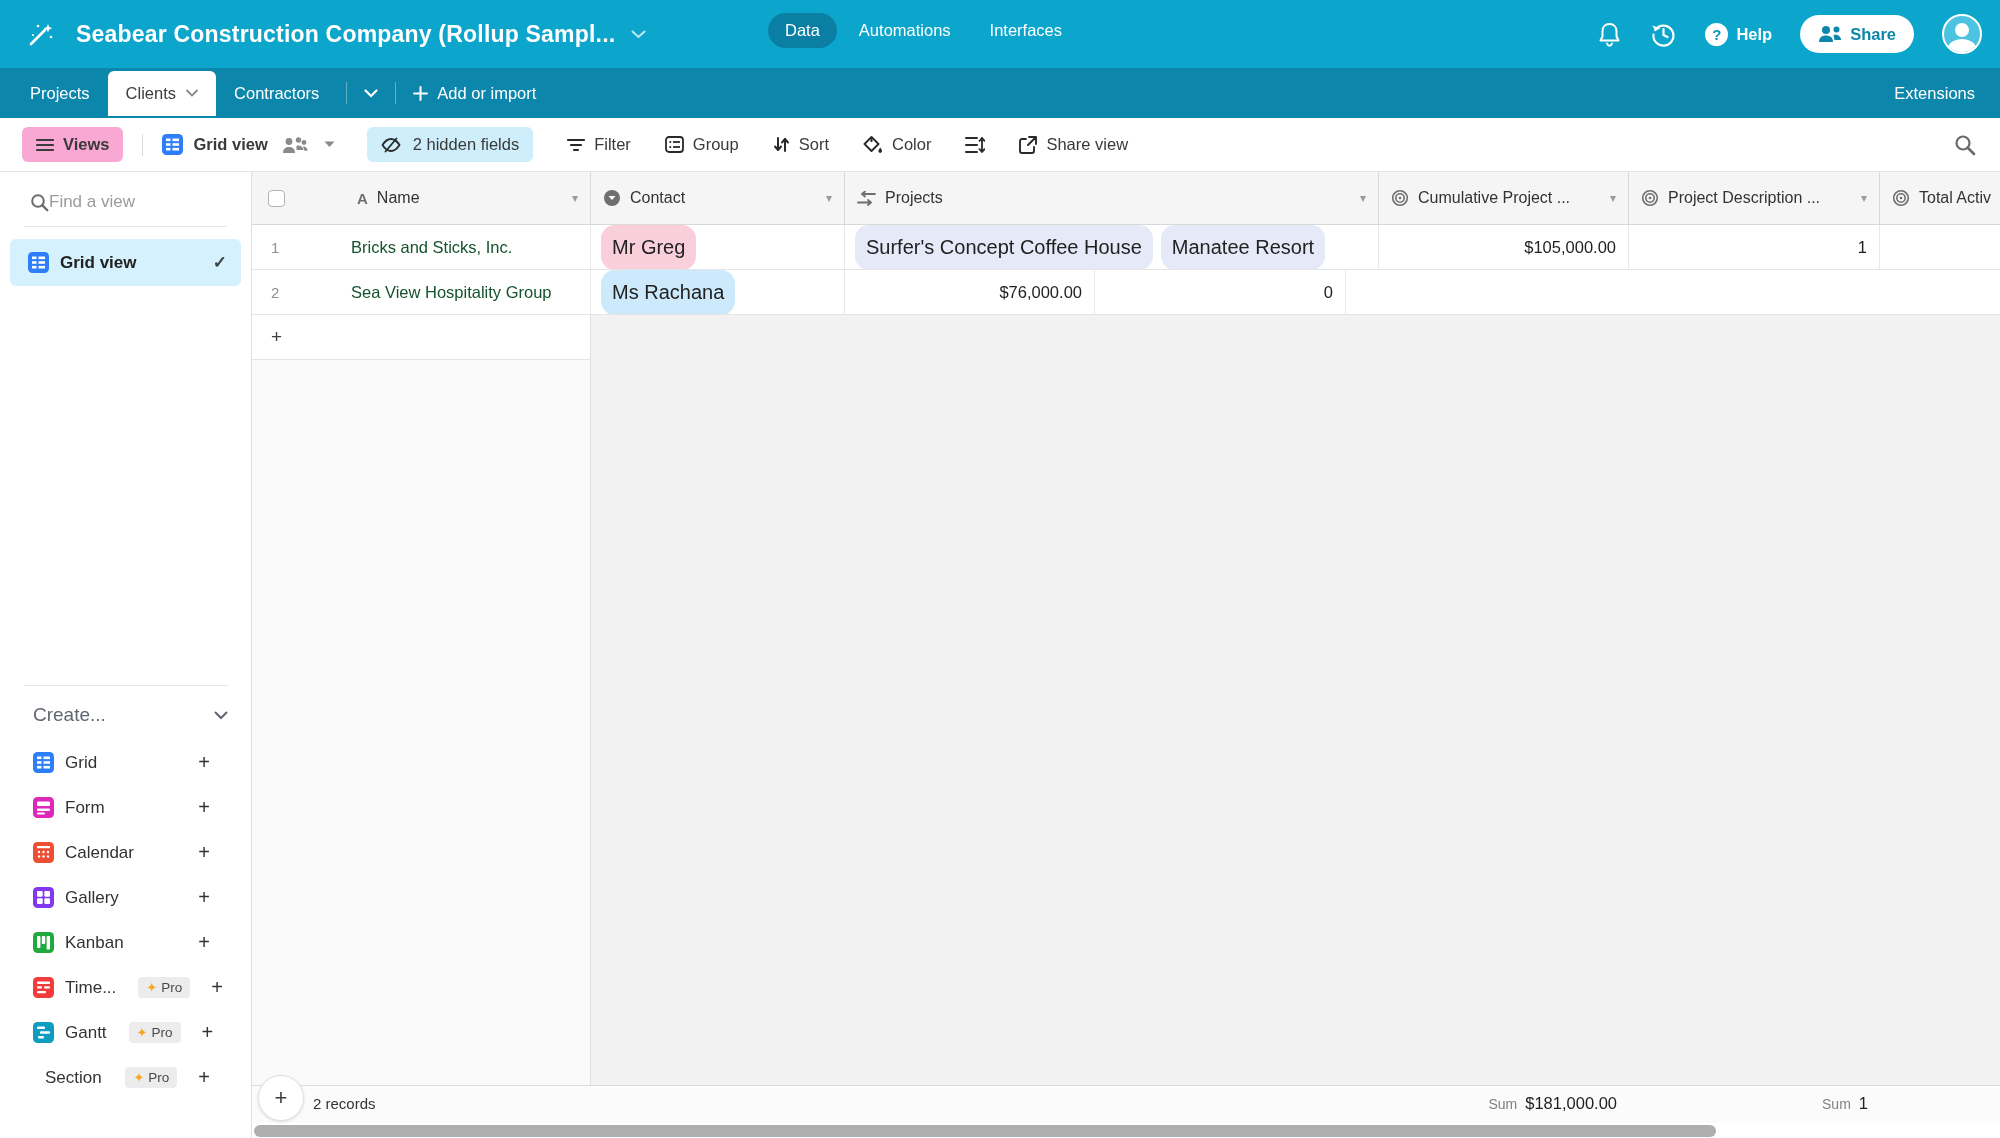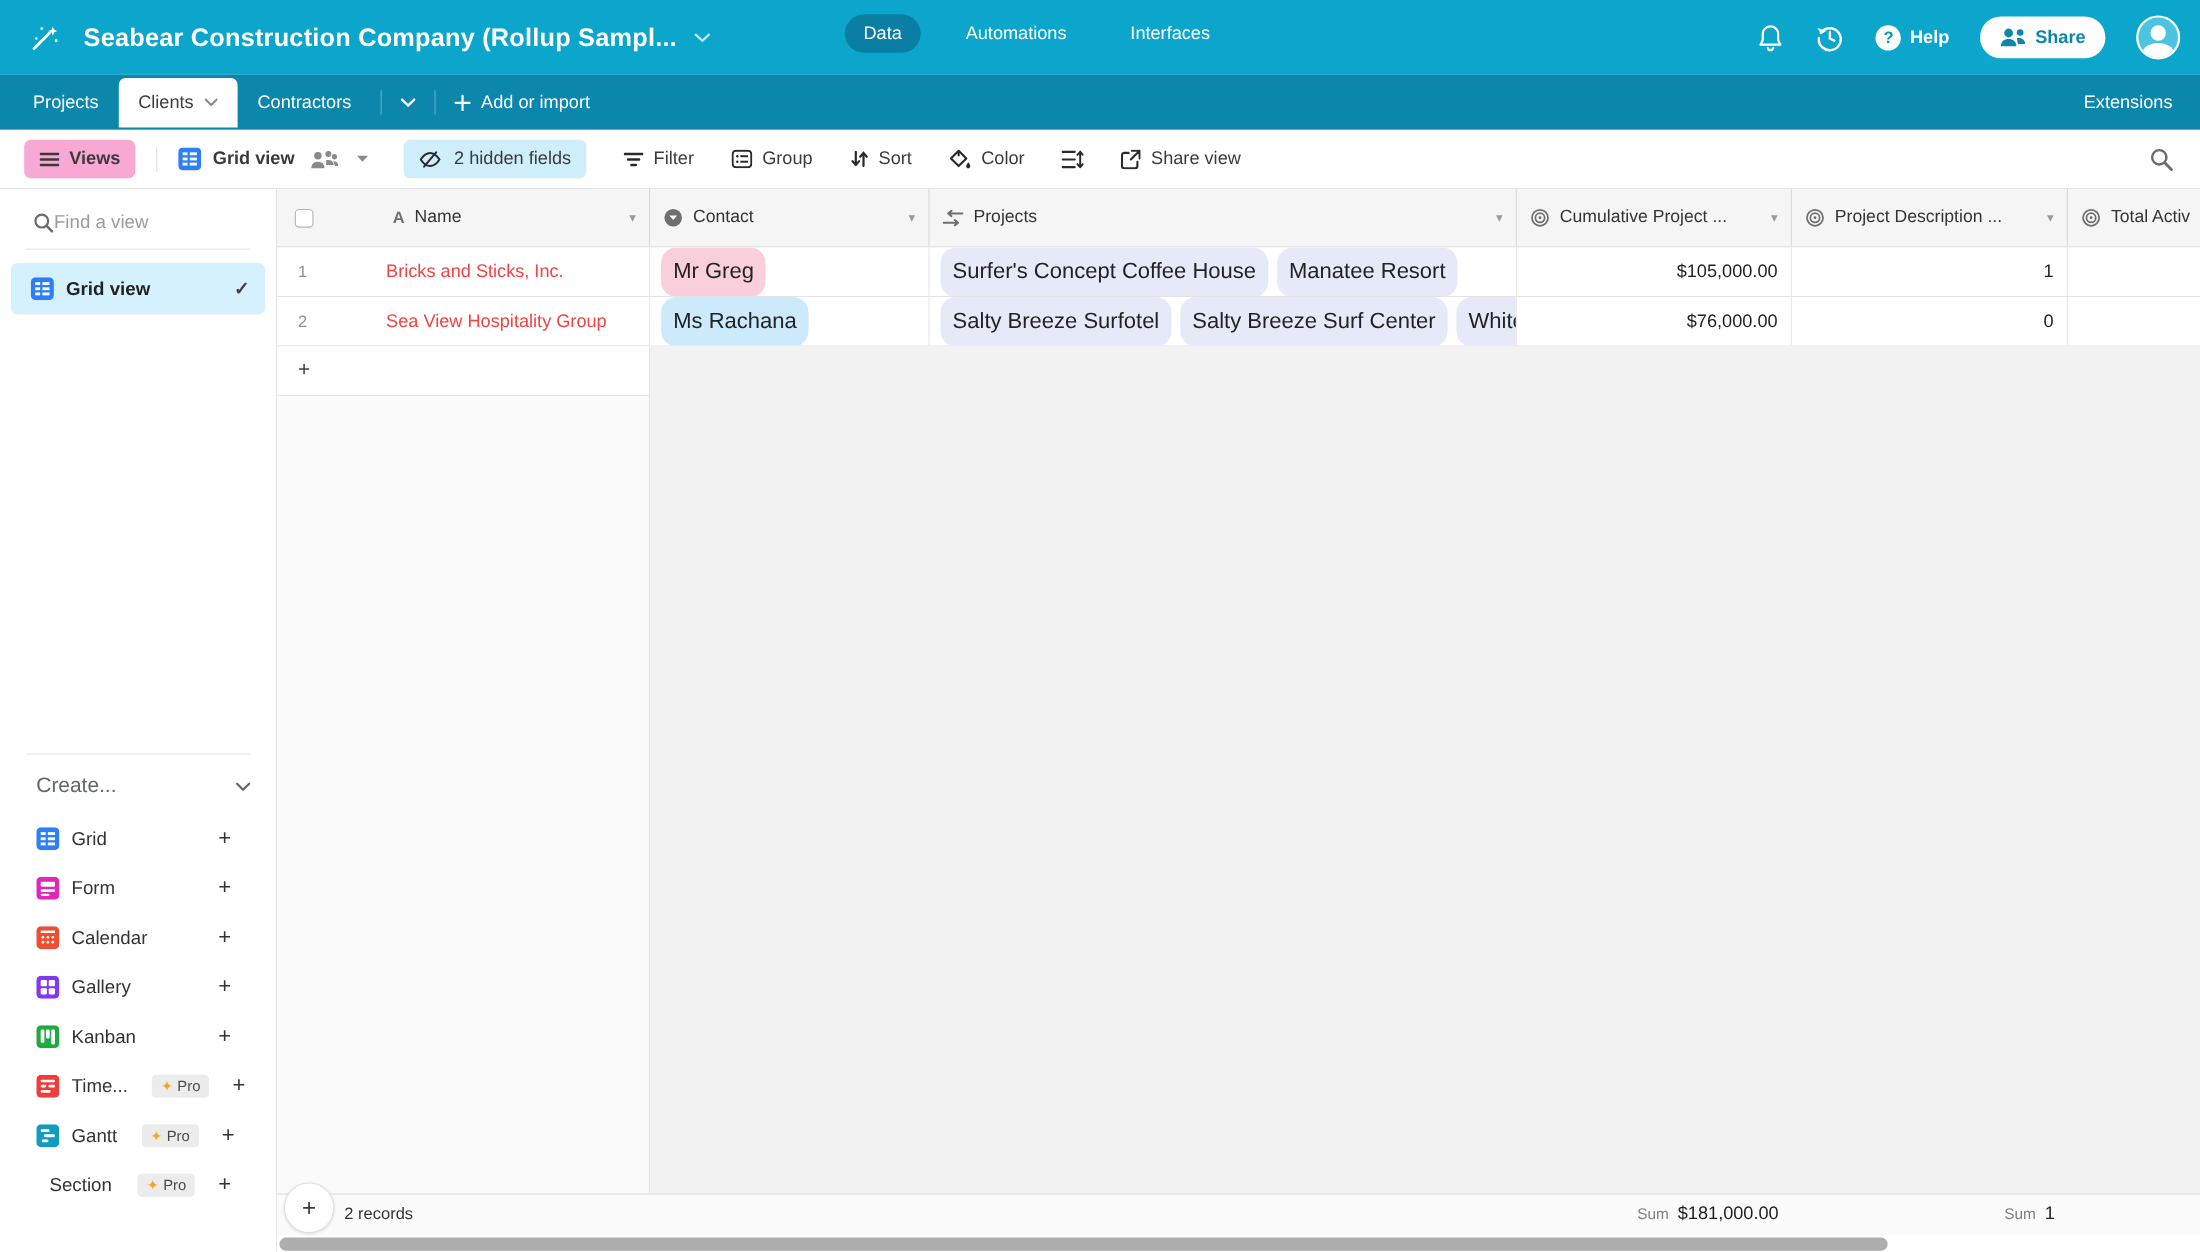--- a/index.html
+++ b/index.html
@@ -7,21 +7,21 @@
               font-family:"Liberation Sans", sans-serif; }
   .app { position:relative; width:2000px; height:1138px; }
 
   
   .topbar { position:absolute; left:0; top:0; width:2000px; height:68px;
             background:#0ca6cc; display:flex; align-items:center; color:#fff; }
   .topbar-left { display:flex; align-items:center; padding-left:24px; }
   .wand { width:34px; height:34px; margin-right:18px; }
   .base-title { font-size:23px; font-weight:700; letter-spacing:.2px; white-space:nowrap; }
   .title-caret { margin-left:16px; opacity:.75; }
-  .topnav { position:absolute; left:768px; top:0; height:60px; display:flex; align-items:center; gap:24px; }
+  .topnav { position:absolute; left:768px; top:0; height:60px; display:flex; align-items:center; gap:5px; }
   .topnav-pill { padding:8px 17px; border-radius:18px; font-size:16.5px; color:#fff; cursor:pointer; white-space:nowrap; }
   .topnav-pill.active { background:#0b7fa3; }
   .topbar-right { position:absolute; right:0; top:0; height:68px; display:flex; align-items:center; gap:28px; padding-right:18px; }
   .iconbtn { display:flex; align-items:center; justify-content:center; }
   .help { display:flex; align-items:center; gap:8px; font-size:16.5px; font-weight:600; }
   .help-q { width:23px; height:23px; border-radius:50%; background:#fff; color:#0c97ba;
             font-size:15px; font-weight:700; display:flex; align-items:center; justify-content:center; }
   .share-btn { height:38px; background:#fff; color:#0d86ab; border-radius:19px; display:flex;
                align-items:center; gap:8px; padding:0 18px; font-size:16.5px; font-weight:600; }
   .avatar { width:40px; height:40px; border-radius:50%; background:#4cc3e0; border:2px solid #fff;
@@ -91,21 +91,21 @@
   .col-cumul { width:250px; border-right:1px solid #d9d9d9; padding-left:12px; }
   .col-desc { width:251px; border-right:1px solid #d9d9d9; padding-left:12px; }
   .col-total { flex:1; padding-left:12px; overflow:hidden; }
   .hicon { color:#6f6f6f; font-size:15px; font-weight:600; display:flex; align-items:center; }
 
   .grow { position:absolute; left:0; width:1748px; height:45px; background:#fff;
           border-bottom:1px solid #e4e4e4; display:flex; }
   .row1 { top:53px; } .row2 { top:98px; }
   .cell { display:flex; align-items:center; overflow:hidden; }
   .c-num { width:88px; padding-left:19px; color:#8f8f8f; font-size:15px; }
-  .c-name { width:251px; border-right:1px solid #e8e8e8; padding-left:11px; font-size:16.5px; color:#ef4444; white-space:nowrap; }
+  .c-name { width:251px; border-right:1px solid #e8e8e8; padding-left:11px; font-size:16.5px; color:#14532d; white-space:nowrap; }
   .c-contact { width:254px; border-right:1px solid #e8e8e8; padding-left:10px; }
   .c-projects { width:534px; border-right:1px solid #e8e8e8; padding-left:10px; gap:8px; }
   .c-cumul { width:250px; border-right:1px solid #e8e8e8; justify-content:flex-end; padding-right:12px;
              font-size:16.5px; color:#1f1f1f; }
   .c-desc { width:251px; border-right:1px solid #e8e8e8; justify-content:flex-end; padding-right:12px;
             font-size:16.5px; color:#1f1f1f; }
   .c-total { flex:1; }
   .pill { height:45px; border-radius:14px; padding:0 11px; display:flex; align-items:center;
           font-size:20px; color:#222; white-space:nowrap; flex:0 0 auto; }
   .pill-link { background:#e6e9f7; }
@@ -540,25 +540,20 @@
       <div class="cell c-desc">1</div>
       <div class="cell c-total"></div>
     </div>
 
     <div class="grow row2">
       <div class="cell c-num">2</div>
       <div class="cell c-name">Sea View Hospitality Group</div>
       <div class="cell c-contact">
         <span class="pill" style="background: rgb(205, 234, 252); text-align: right;">Ms Rachana</span>
       </div>
-      <div class="cell c-projects">
-        <span class="pill pill-link">Salty Breeze Surfotel</span>
-        <span class="pill pill-link">Salty Breeze Surf Center</span>
-        <span class="pill pill-link">White Sands</span>
-      </div>
       <div class="cell c-cumul">$76,000.00</div>
       <div class="cell c-desc">0</div>
       <div class="cell c-total"></div>
     </div>
 
     <div class="addrow">
       <span class="plus">+</span>
     </div>
     <div class="fill-right"></div>
     <div class="fill-left"></div>

